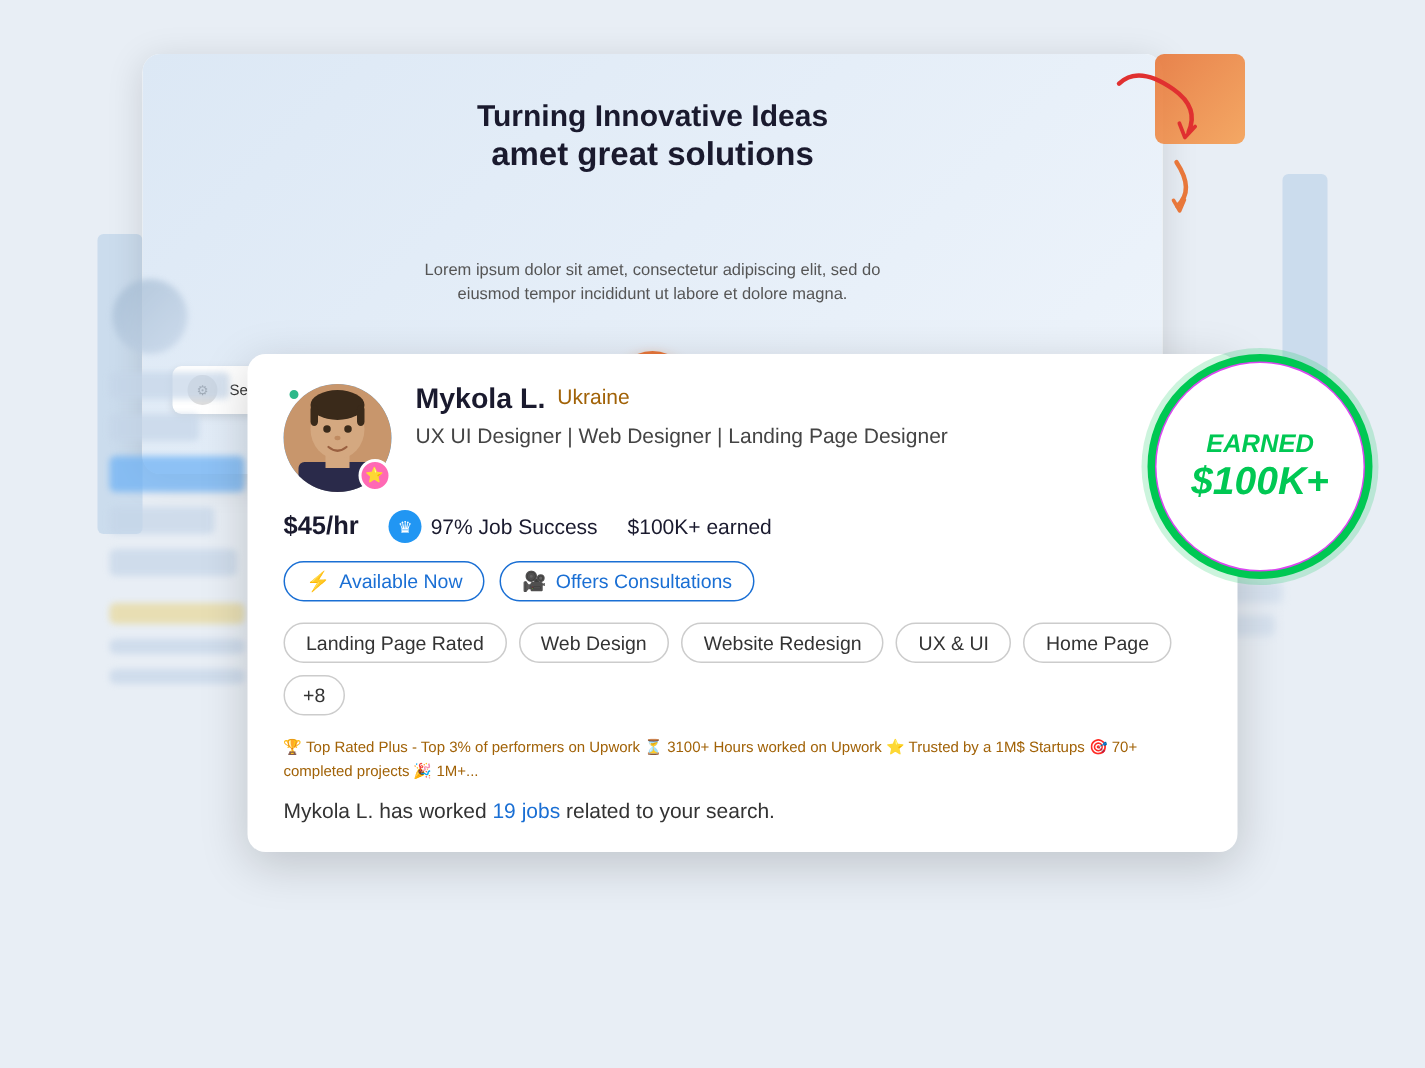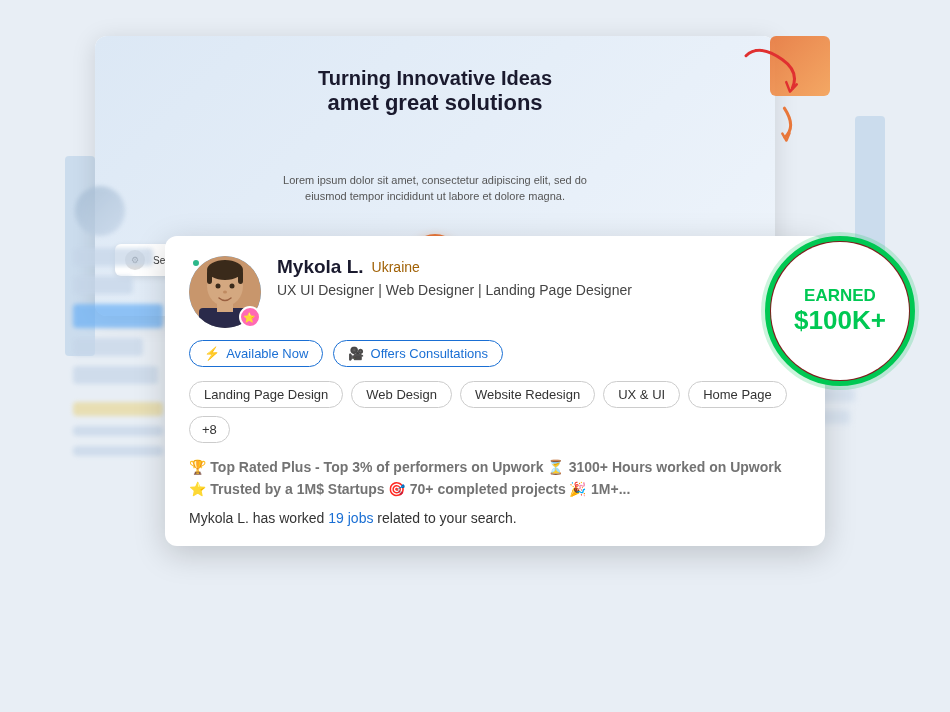--- a/index.html
+++ b/index.html
@@ -293,21 +293,20 @@
       border-radius: 50%;
       border: 2px solid white;
     }
 
     .profile-info {
       flex: 1;
     }
 
     .profile-name-row {
       display: flex;
-      align-items: center;
       gap: 8px;
       margin-bottom: 4px;
     }
 
     .profile-name {
       font-size: 19px;
       font-weight: 700;
       color: #1a1a2e;
     }
 
@@ -406,53 +405,53 @@
       border: 1.5px solid #ccc;
       border-radius: 20px;
       padding: 5px 12px;
       font-size: 13px;
       color: #333;
       background: #fff;
     }
 
     
     .profile-desc {
-      font-size: 14px;
-      color: #737373;
+      font-size: 10px;
+      color: #a16207;
       line-height: 1.55;
       margin-bottom: 10px;
-      font-weight: bold;
     }
 
     .profile-jobs {
       font-size: 14px;
       color: #333;
     }
 
     .jobs-highlight {
       color: #1a6fd4;
       font-weight: 500;
     }
 
     
     .earned-badge {
       position: absolute;
       right: -30px;
       top: 200px;
       width: 150px;
       height: 150px;
-      background: #7f1d1d;
+      background: #d946ef;
       border-radius: 50%;
       display: flex;
       flex-direction: column;
       align-items: center;
       justify-content: center;
       border: 5px solid #00c853;
       box-shadow: 0 0 0 4px rgba(0,200,83,0.2);
       z-index: 20;
+      font-style: italic;
     }
 
     .earned-text {
       font-size: 20px;
       font-weight: 900;
       color: #00c853;
       text-align: center;
       line-height: 1.1;
       background: white;
       border-radius: 50%;
@@ -603,34 +602,42 @@
 
       <div class="profile-info">
         <div class="profile-name-row">
           <span class="profile-name">Mykola L.</span>
           <span class="profile-location">Ukraine</span>
         </div>
         <div class="profile-title">UX UI Designer | Web Designer | Landing Page Designer</div>
       </div>
     </div>
 
+    <div class="stats-row">
+      <span class="stat-rate">$45/hr</span>
+      <div class="stat-success">
+        <div class="crown-icon">♛</div>
+        <span>97% Job Success</span>
+      </div>
+      <span class="stat-earned">$100K+ earned</span>
+    </div>
 
     <div class="badge-row">
       <div class="badge-pill">
         <span class="badge-icon">⚡</span>
         <span>Available Now</span>
       </div>
       <div class="badge-pill">
         <span class="badge-icon">🎥</span>
         <span>Offers Consultations</span>
       </div>
     </div>
 
     <div class="skills-row">
-      <span class="skill-tag">Landing Page Design</span>
+      <span class="skill-tag">Landing Page Rated</span>
       <span class="skill-tag">Web Design</span>
       <span class="skill-tag">Website Redesign</span>
       <span class="skill-tag">UX &amp; UI</span>
       <span class="skill-tag">Home Page</span>
       <span class="skill-more">+8</span>
     </div>
 
     <div class="profile-desc">🏆 Top Rated Plus - Top 3% of performers on Upwork ⏳ 3100+ Hours worked on Upwork ⭐ Trusted by a 1M$ Startups 🎯 70+ completed projects 🎉 1M+...</div>
 
     <div class="profile-jobs">

